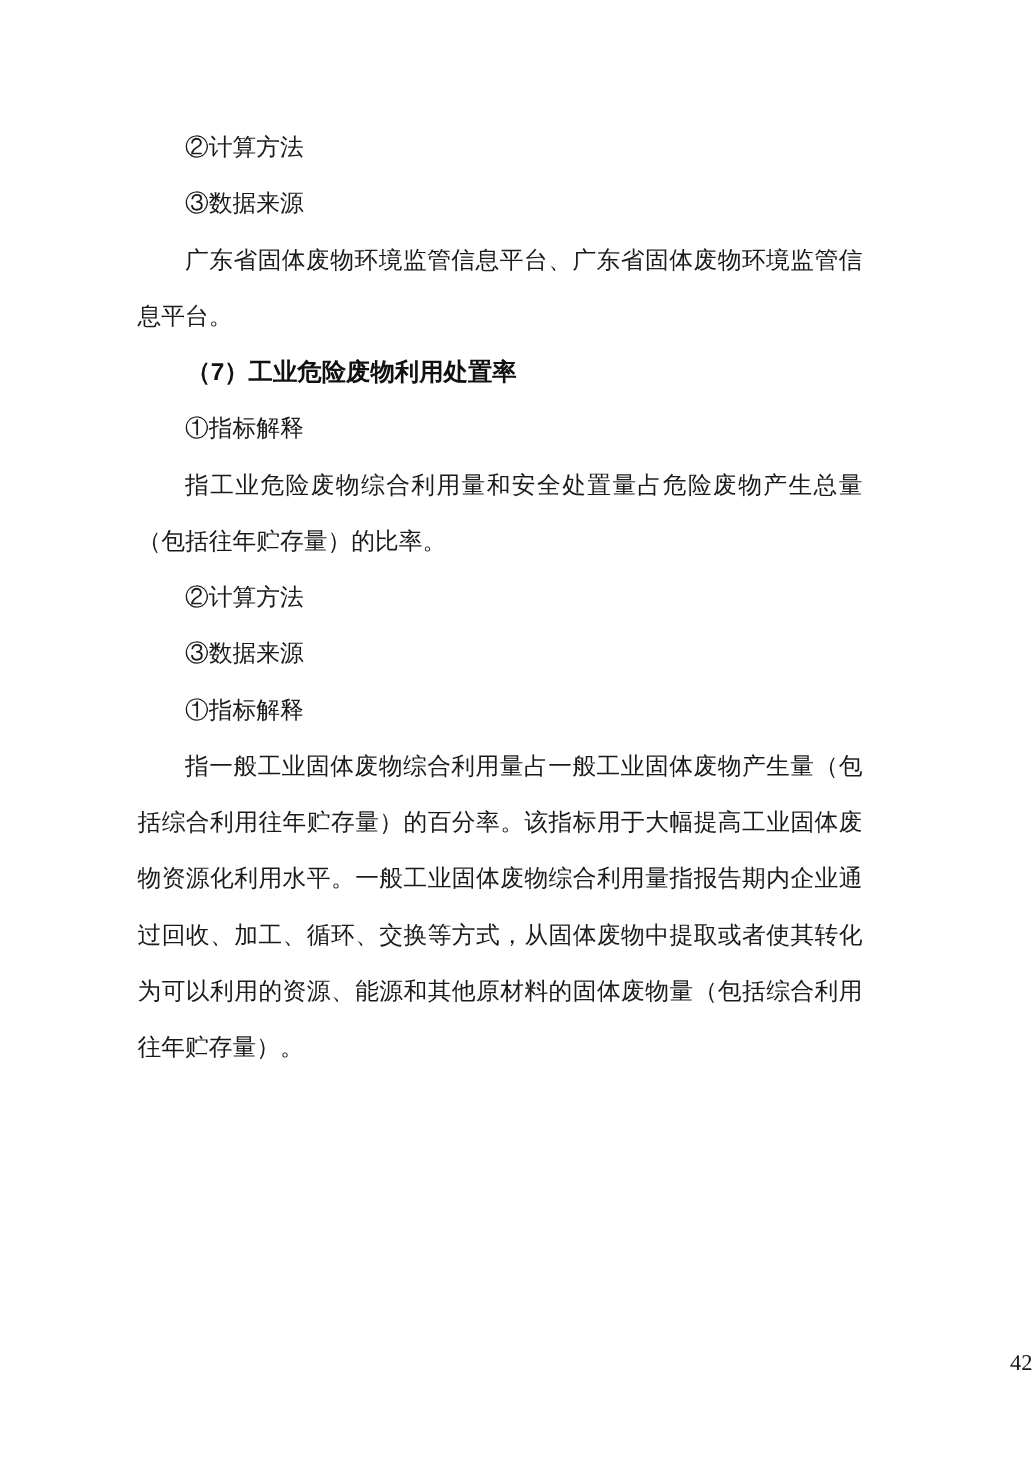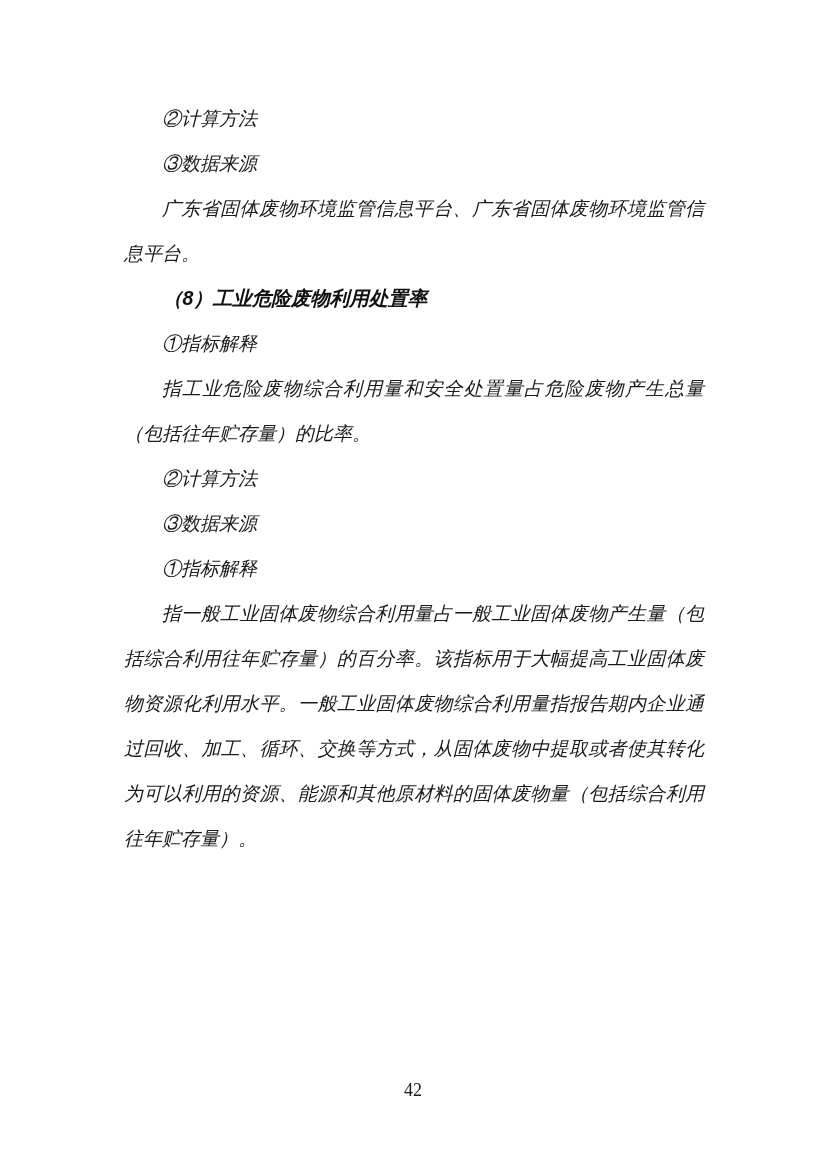--- a/index.html
+++ b/index.html
@@ -10,27 +10,26 @@
   .page {
     position: relative;
     width: 826px;
     height: 1169px;
     background: #ffffff;
     color: #1a1a1a;
     overflow: hidden;
   }
   .text-block {
     position: absolute;
-    left: 124px;
+    left: 110px;
     top: 96px;
     width: 580px;
     font-family: "Liberation Serif", serif;
     font-size: 19px;
     line-height: 45px;
-    font-style: italic;
   }
   .para {
     margin: 0;
     padding: 0;
     text-align: justify;
     text-justify: inter-character;
     text-indent: 2em;
     word-break: normal;
     overflow-wrap: normal;
   }
@@ -41,36 +40,36 @@
     font-weight: 700;
     font-size: 19.5px;
     font-family: "Liberation Sans", sans-serif;
     color: #111111;
   }
   .page-number {
     position: absolute;
     top: 1078px;
     left: 0;
     width: 826px;
-    text-align: center;
+    text-align: right;
     font-family: "Liberation Serif", serif;
     font-size: 18px;
     line-height: 24px;
     color: #1a1a1a;
   }
 </style>
 </head>
 <body>
 
 <div class="page">
   <div class="text-block">
     <p class="para">②计算方法</p>
     <p class="para">③数据来源</p>
     <p class="para">广东省固体废物环境监管信息平台、广东省固体废物环境监管信息平台。</p>
-    <p class="heading">（8）工业危险废物利用处置率</p>
+    <p class="heading">（7）工业危险废物利用处置率</p>
     <p class="para">①指标解释</p>
     <p class="para">指工业危险废物综合利用量和安全处置量占危险废物产生总量（包括往年贮存量）的比率。</p>
     <p class="para">②计算方法</p>
     <p class="para">③数据来源</p>
     <p class="para">①指标解释</p>
     <p class="para">指一般工业固体废物综合利用量占一般工业固体废物产生量（包括综合利用往年贮存量）的百分率。该指标用于大幅提高工业固体废物资源化利用水平。一般工业固体废物综合利用量指报告期内企业通过回收、加工、循环、交换等方式，从固体废物中提取或者使其转化为可以利用的资源、能源和其他原材料的固体废物量（包括综合利用往年贮存量）。</p>
   </div>
   <div class="page-number">42</div>
 </div>
 

